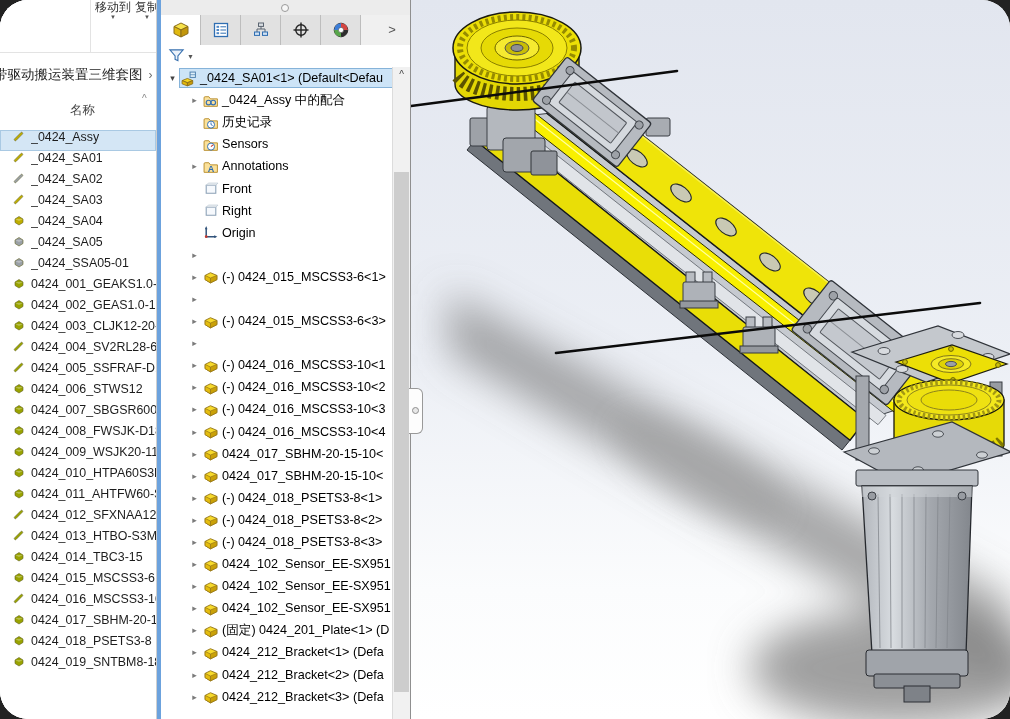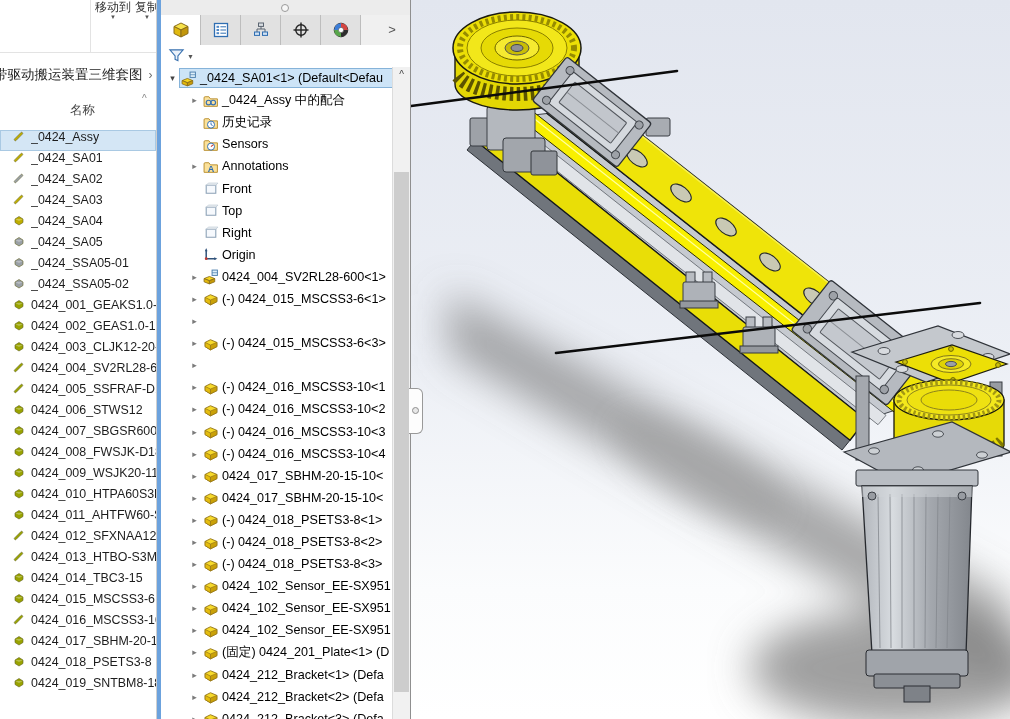--- a/index.html
+++ b/index.html
@@ -1,17 +1,17 @@
 <!DOCTYPE html>
 <html><head>
 <meta charset="utf-8">
 <style>
   html,body{margin:0;padding:0;background:#222;}
   #stage{position:relative;width:1010px;height:719px;overflow:hidden;background:#fff;
-         font-family:"Liberation Sans","DejaVu Sans",sans-serif;}
+         font-family:"Liberation Sans","DejaVu Sans",sans-serif;border-radius:28px;}
   svg{display:block}
 
   
   #explorer{position:absolute;left:0;top:0;width:156px;height:719px;background:#fff;
             border-right:1px solid #cfcfcf;overflow:hidden;z-index:5;}
   .exp-toolbar{position:absolute;left:0;top:0;width:156px;height:52px;background:#fff;
                border-bottom:1px solid #e3e3e3;}
   .exp-toolbar .vsep{position:absolute;left:90px;top:0;height:52px;border-left:1px solid #e3e3e3;}
   .tool-btn{position:absolute;top:0;font-size:12px;color:#333;text-align:center;}
   .tool-btn .cap{display:block;line-height:14px;white-space:nowrap;}
@@ -327,29 +327,20 @@
             <svg width="13" height="13" viewBox="0 0 13 13">
               <polygon points="3,5 7,2.5 11,5 11,8.5 7,11 3,8.5" fill="#9aa0a6" stroke="#5f5f20" stroke-width="0.6"></polygon>
               <polygon points="3,5 7,7 11,5" fill="rgba(255,255,255,0.3)"></polygon>
             </svg>
           </span>
     <span class="exp-label">_0424_SSA05-01</span>
   </div>
         <div class="exp-row">
     <span class="exp-ic">
             <svg width="13" height="13" viewBox="0 0 13 13">
-              <polygon points="3,5 7,2.5 11,5 11,8.5 7,11 3,8.5" fill="#9aa0a6" stroke="#5f5f20" stroke-width="0.6"></polygon>
-              <polygon points="3,5 7,7 11,5" fill="rgba(255,255,255,0.3)"></polygon>
-            </svg>
-          </span>
-    <span class="exp-label">_0424_SSA05-02</span>
-  </div>
-        <div class="exp-row">
-    <span class="exp-ic">
-            <svg width="13" height="13" viewBox="0 0 13 13">
               <polygon points="3,5 7,2.5 11,5 11,8.5 7,11 3,8.5" fill="#99a300" stroke="#5f5f20" stroke-width="0.6"></polygon>
               <polygon points="3,5 7,7 11,5" fill="rgba(255,255,255,0.3)"></polygon>
             </svg>
           </span>
     <span class="exp-label">0424_001_GEAKS1.0-3</span>
   </div>
         <div class="exp-row">
     <span class="exp-ic">
             <svg width="13" height="13" viewBox="0 0 13 13">
               <polygon points="3,5 7,2.5 11,5 11,8.5 7,11 3,8.5" fill="#99a300" stroke="#5f5f20" stroke-width="0.6"></polygon>
@@ -671,63 +662,39 @@
   </div>
         <div class="node child">
     <span class="arrow"></span>
     <span class="body">
       <span class="ic">
               <svg viewBox="0 0 15 15">
                 <polygon points="3,4 12,4 12,11.5 3,11.5" fill="#eef4fb" fill-opacity="0.55" stroke="#8aa0b5" stroke-width="1"></polygon>
                 <polygon points="3,4 5,2 14,2 12,4" fill="none" stroke="#bcc9d5" stroke-width="0.8"></polygon>
               </svg>
             </span>
-      <span class="lbl">Top</span>
-    </span>
-  </div>
-        <div class="node child">
-    <span class="arrow"></span>
-    <span class="body">
-      <span class="ic">
-              <svg viewBox="0 0 15 15">
-                <polygon points="3,4 12,4 12,11.5 3,11.5" fill="#eef4fb" fill-opacity="0.55" stroke="#8aa0b5" stroke-width="1"></polygon>
-                <polygon points="3,4 5,2 14,2 12,4" fill="none" stroke="#bcc9d5" stroke-width="0.8"></polygon>
-              </svg>
-            </span>
       <span class="lbl">Right</span>
     </span>
   </div>
         <div class="node child">
     <span class="arrow"></span>
     <span class="body">
       <span class="ic">
               <svg viewBox="0 0 15 15">
                 <path d="M3,2.5 L3,11 L12,11" fill="none" stroke="#31537a" stroke-width="1.4"></path>
                 <path d="M3,1 L1.8,4 L4.2,4 Z" fill="#31537a"></path>
                 <path d="M13.5,11 L10.5,9.7 L10.5,12.3 Z" fill="#31537a"></path>
                 <circle cx="3" cy="11" r="1.3" fill="#c43a31"></circle>
               </svg>
             </span>
       <span class="lbl">Origin</span>
     </span>
   </div>
         <div class="node child">
     <span class="arrow">▸</span>
-    <span class="body">
-      <span class="ic">
-              <svg viewBox="0 0 15 15">
-                <polygon points="1,9 6,7 11,9 6,11" fill="#f6d51f" stroke="#8a6d1a" stroke-width="0.8"></polygon>
-                <polygon points="1,9 1,12 6,14 6,11" fill="#e3b90c" stroke="#8a6d1a" stroke-width="0.8"></polygon>
-                <polygon points="11,9 11,12 6,14 6,11" fill="#c79a06" stroke="#8a6d1a" stroke-width="0.8"></polygon>
-                <rect x="8.5" y="1" width="5" height="5" fill="#dff0fb" stroke="#4d7fae" stroke-width="0.9"></rect>
-                <line x1="8.5" y1="3.5" x2="13.5" y2="3.5" stroke="#4d7fae" stroke-width="0.7"></line>
-              </svg>
-            </span>
-      <span class="lbl">0424_004_SV2RL28-600&lt;1&gt;</span>
-    </span>
   </div>
         <div class="node child">
     <span class="arrow">▸</span>
     <span class="body">
       <span class="ic">
               <svg viewBox="0 0 15 15">
                 <polygon points="2,6 7,3.5 13,6 13,10 7,13 2,10" fill="#f7da2a" stroke="#97781a" stroke-width="0.9"></polygon>
                 <polygon points="2,6 7,8.5 7,13 2,10" fill="#e5bd0e" stroke="#97781a" stroke-width="0.7"></polygon>
                 <polygon points="13,6 7,8.5 7,13 13,10" fill="#caa107" stroke="#97781a" stroke-width="0.7"></polygon>
               </svg>

